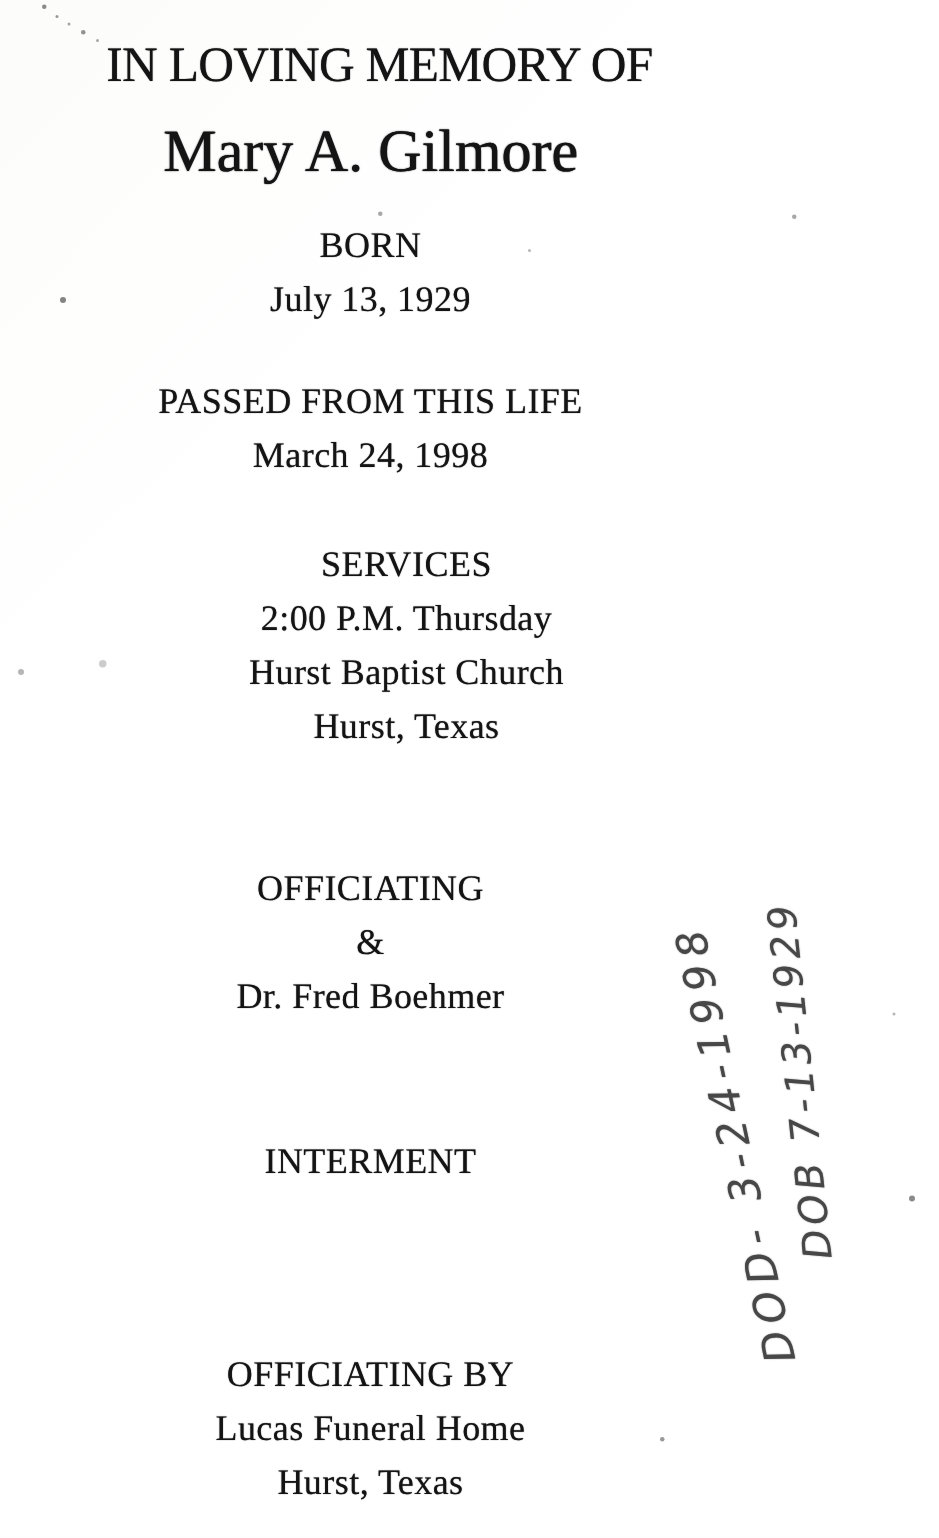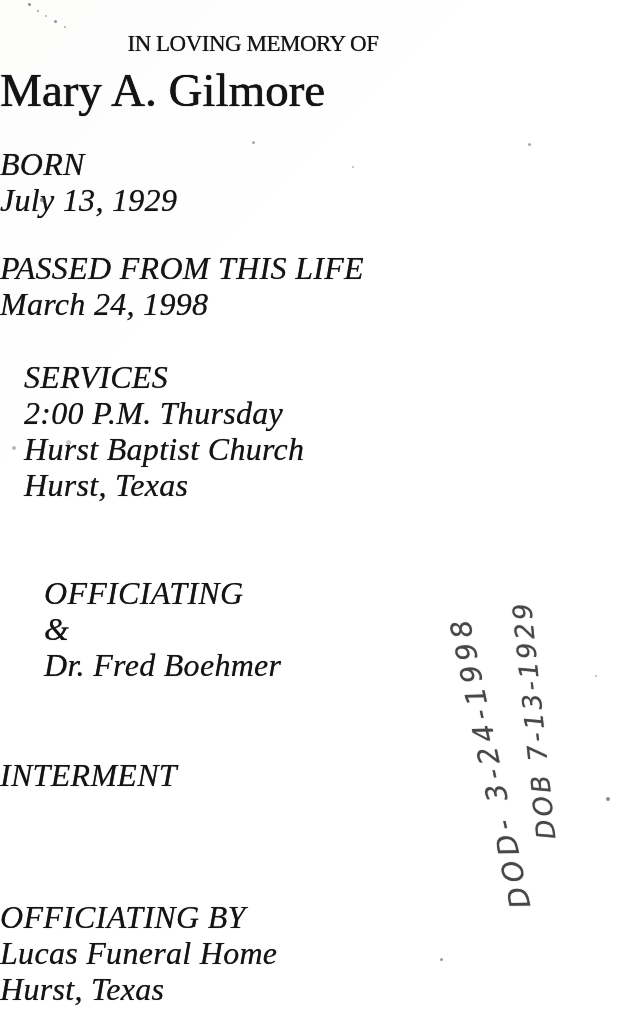--- a/index.html
+++ b/index.html
@@ -10,39 +10,38 @@
     position:relative;
     font-family:"Liberation Serif", serif;
     color:#141414;
   }
   .scan-page{
     position:absolute;inset:0;
     background:linear-gradient(135deg,#fcfcfb 0%,#ffffff 30%,#ffffff 100%);
   }
   .memorial-line{
     position:absolute;left:0;top:23px;width:494px;
-    font-size:23px;line-height:42px;
+    font-size:33px;line-height:42px;
     letter-spacing:-0.5px;
     text-shadow:0 0 0.7px rgba(10,10,10,0.8);
     white-space:nowrap;text-align:center;
     padding-left:12px;box-sizing:border-box;
   }
   .deceased-name{
-    position:absolute;left:0;top:65px;width:494px;
-    font-size:47px;line-height:50px;
+    position:absolute;left:0;top:76px;width:494px;
+    font-size:40px;line-height:50px;
     text-shadow:0 0 1px rgba(10,10,10,0.9), 0.4px 0 0 rgba(10,10,10,0.8);
-    white-space:nowrap;text-align:left;
+    white-space:nowrap;text-align:center;
   }
   .card-section{
     position:absolute;left:0;width:494px;
-    font-size:32px;line-height:36px;
+    font-size:24px;line-height:36px;
     letter-spacing:0.3px;
     text-shadow:0 0 0.7px rgba(10,10,10,0.75);
-    text-align:left;
-    font-style:italic;
+    text-align:center;
   }
   .card-section .section-heading{display:block;}
   .card-section .section-line{display:block;}
   .handwriting{
     position:absolute;
     font-family:"DejaVu Sans", sans-serif;
     font-style:italic;
     color:#2e2e2e;
     white-space:nowrap;
     opacity:0.88;
@@ -77,21 +76,21 @@
       <div class="card-section" style="top: 250px;">
         <span class="section-heading">PASSED FROM THIS LIFE</span>
         <span class="section-line">March 24, 1998</span>
       </div>
       <div class="card-section" style="top: 359px; padding-left: 24px;">
         <span class="section-heading">SERVICES</span>
         <span class="section-line">2:00 P.M. Thursday</span>
         <span class="section-line">Hurst Baptist Church</span>
         <span class="section-line">Hurst, Texas</span>
       </div>
-      <div class="card-section" style="top: 575px; margin-left: 44px;">
+      <div class="card-section" style="top: 575px;">
         <span class="section-heading">OFFICIATING</span>
         <span class="section-line">&amp;</span>
         <span class="section-line">Dr. Fred Boehmer</span>
       </div>
       <div class="card-section" style="top: 757px;">
         <span class="section-heading">INTERMENT</span>
       </div>
       <div class="card-section" style="top: 899px;">
         <span class="section-heading">OFFICIATING BY</span>
         <span class="section-line">Lucas Funeral Home</span>

